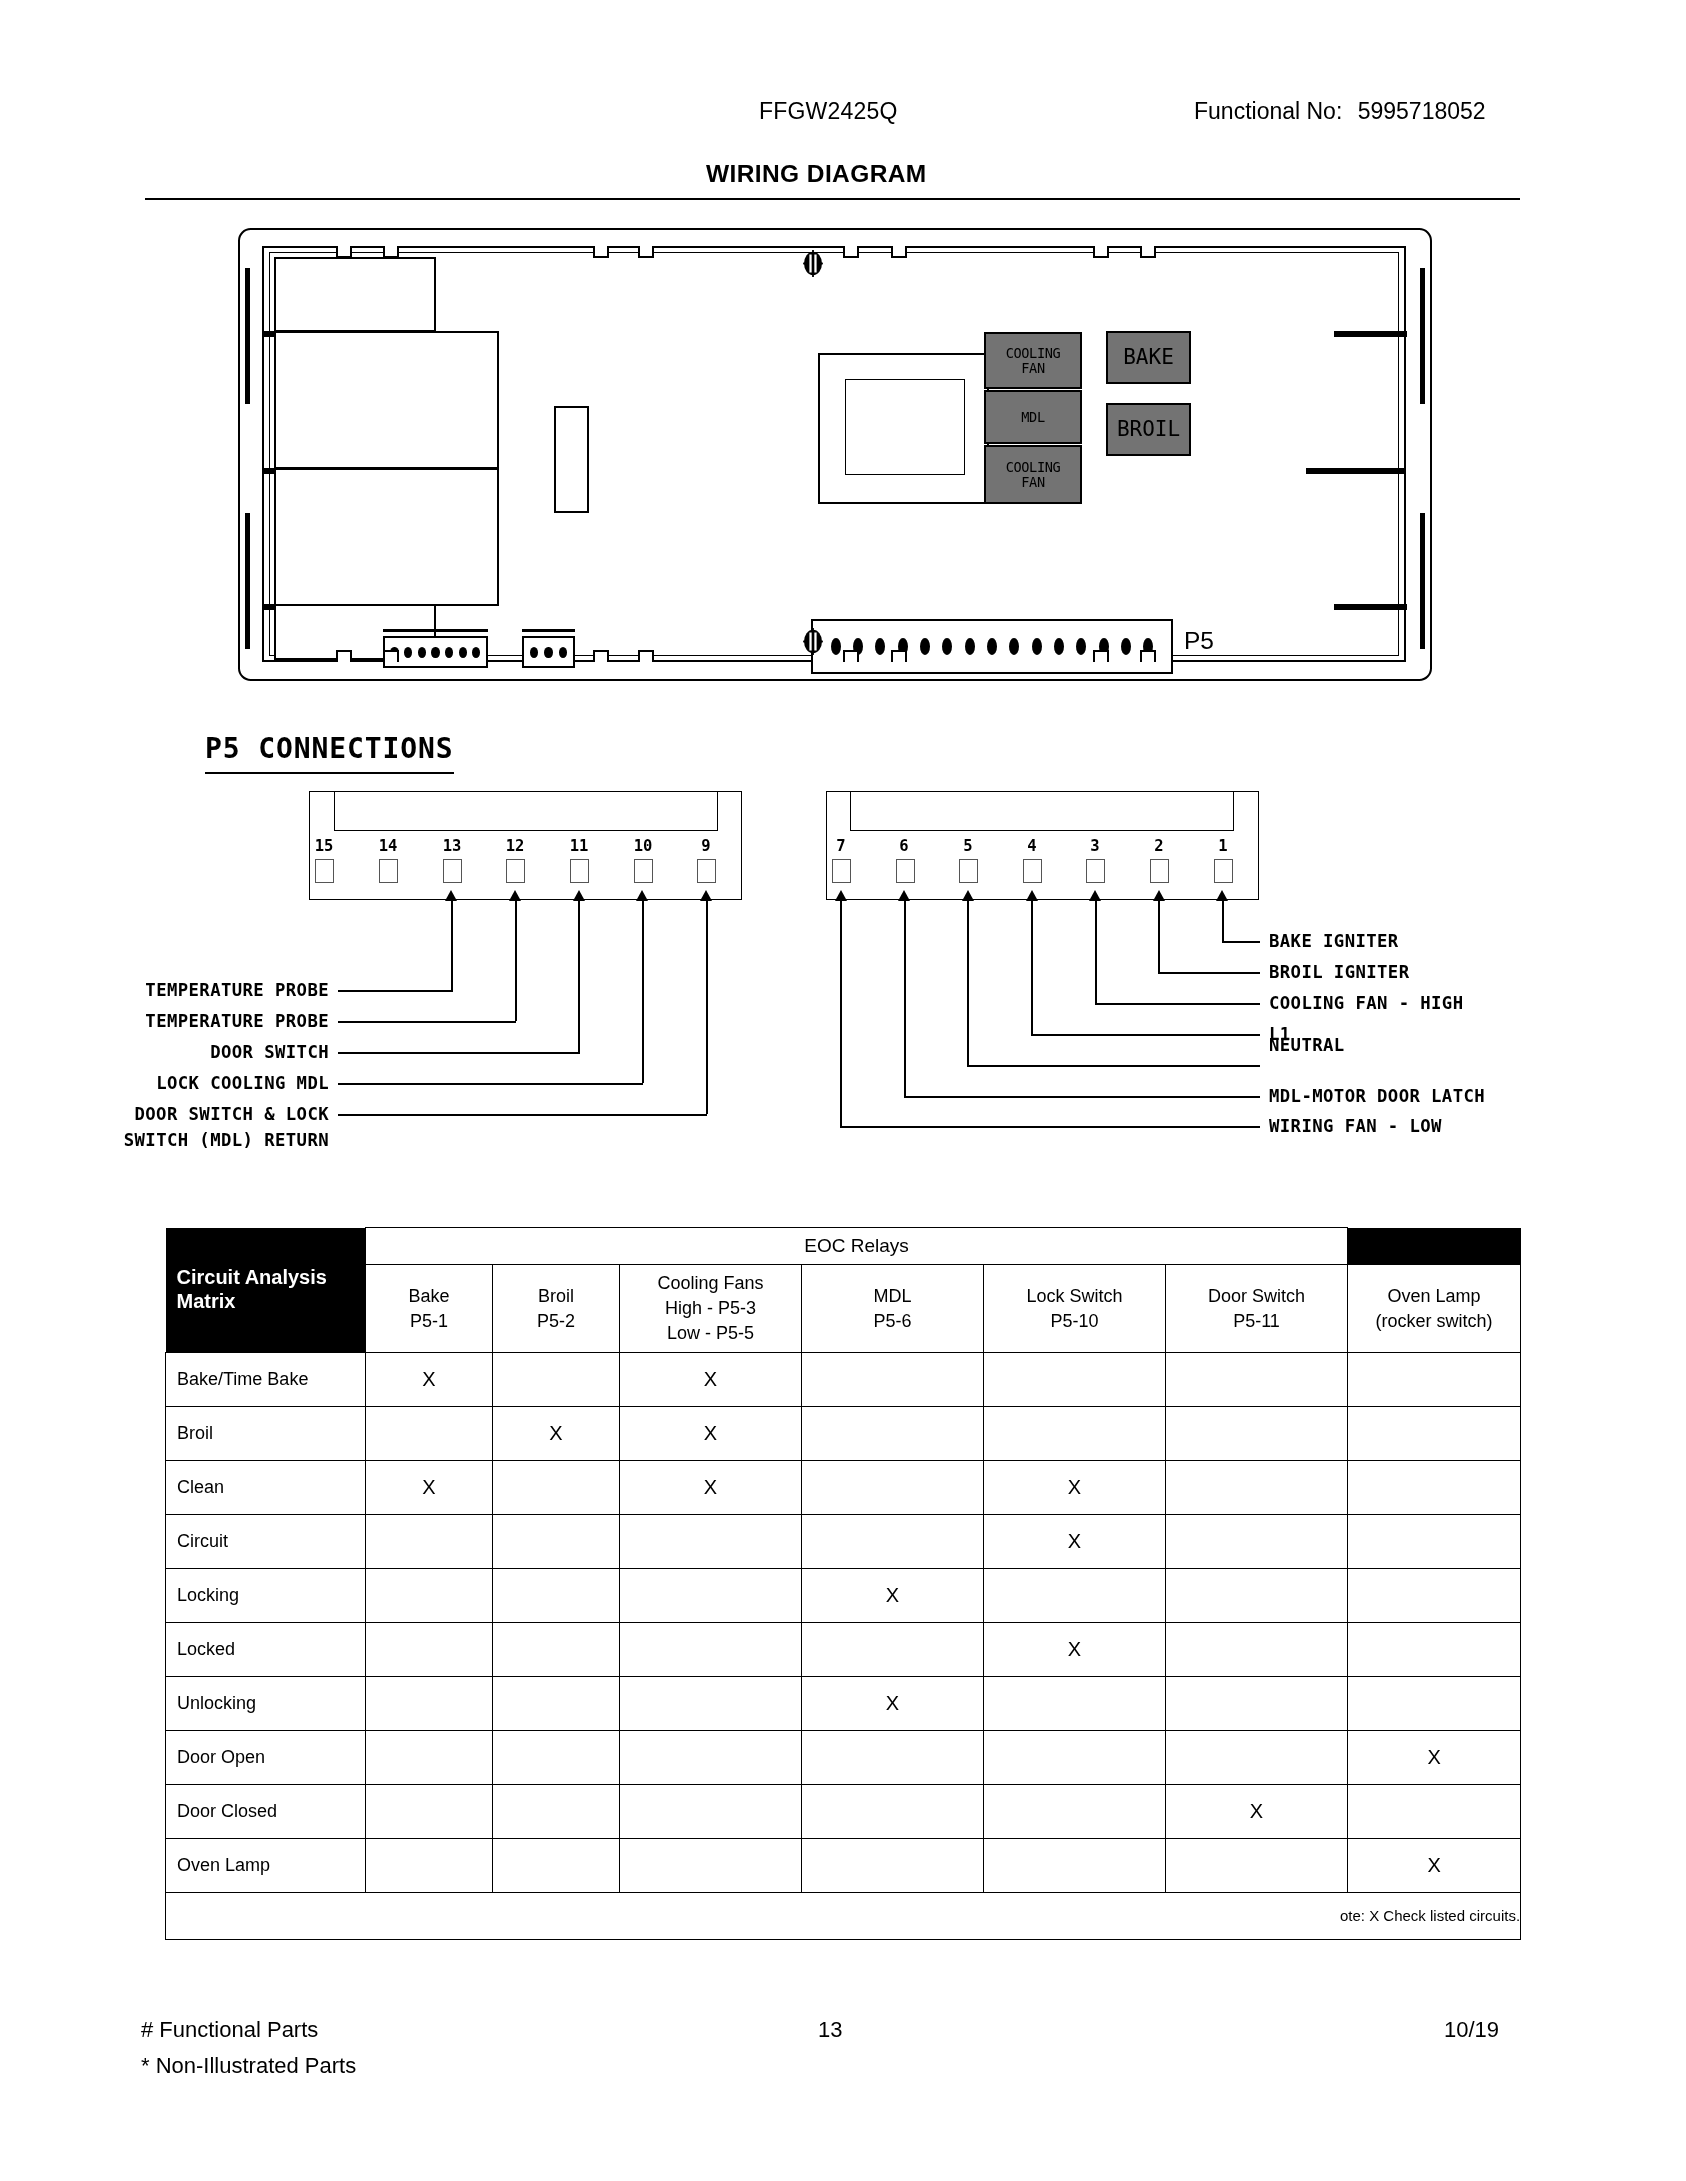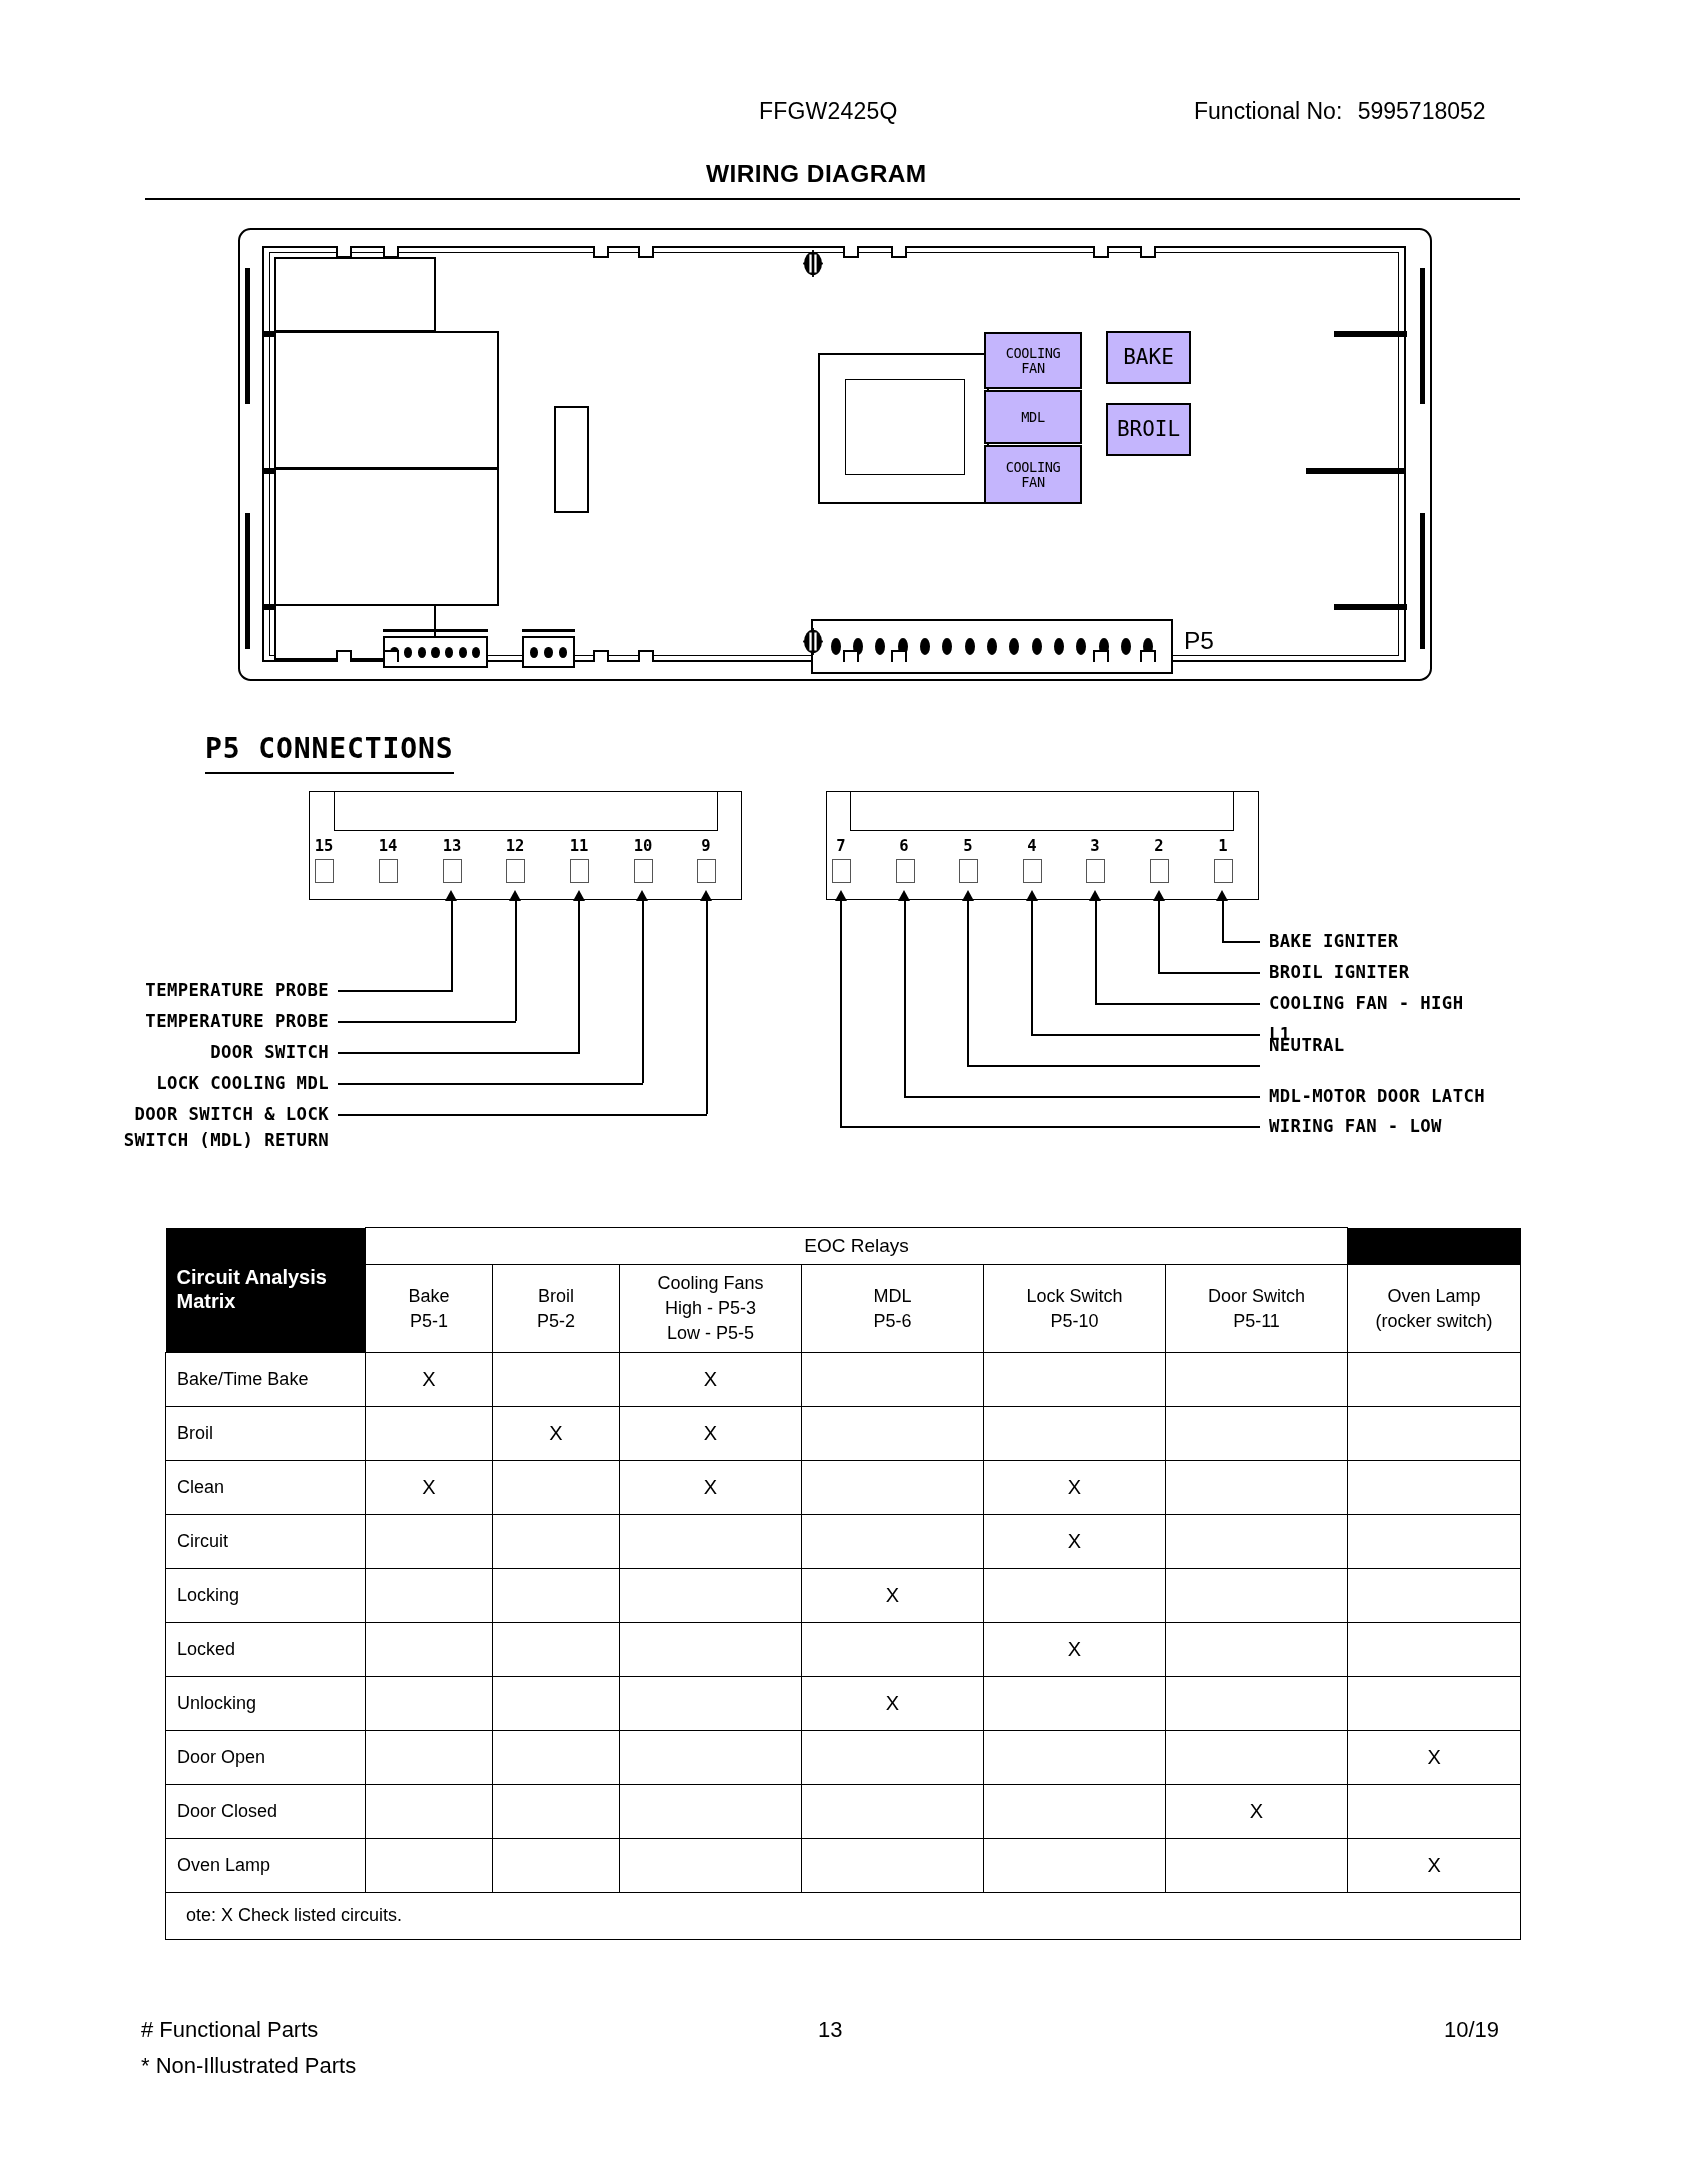--- a/index.html
+++ b/index.html
@@ -111,21 +111,21 @@
   
   .screw {
     position: absolute;
     width: 20px; height: 27px;
   }
   
   .cbox {
     position: absolute;
     border: 2.7px solid #000;
     box-sizing: border-box;
-    background: #c4b5fd;
+    background: #737373;
     display: flex;
     align-items: center;
     justify-content: center;
     flex-direction: column;
     font-family: "DejaVu Sans Mono", monospace;
     font-size: 13.6px;
     line-height: 1.08;
     letter-spacing: -0.4px;
     text-align: center;
   }
@@ -276,23 +276,23 @@
     line-height: 1.38;
   }
   .cam .rowlabel {
     text-align: left;
     padding: 0 0 0 11px;
     font-size: 18px;
     height: 53px;
   }
   .cam .cell { height: 53px; font-size: 20px; }
   .cam .notecell {
-    text-align: left;
+    text-align: right;
     padding: 7.3px 0 7.3px 20px;
-    font-size: 18px;
+    font-size: 15px;
     height: 31px;
   }
 
   
   .ft-left1 {
     position: absolute;
     left: 141px; top: 2017px;
     font-size: 22px;
   }
   .ft-left2 {

